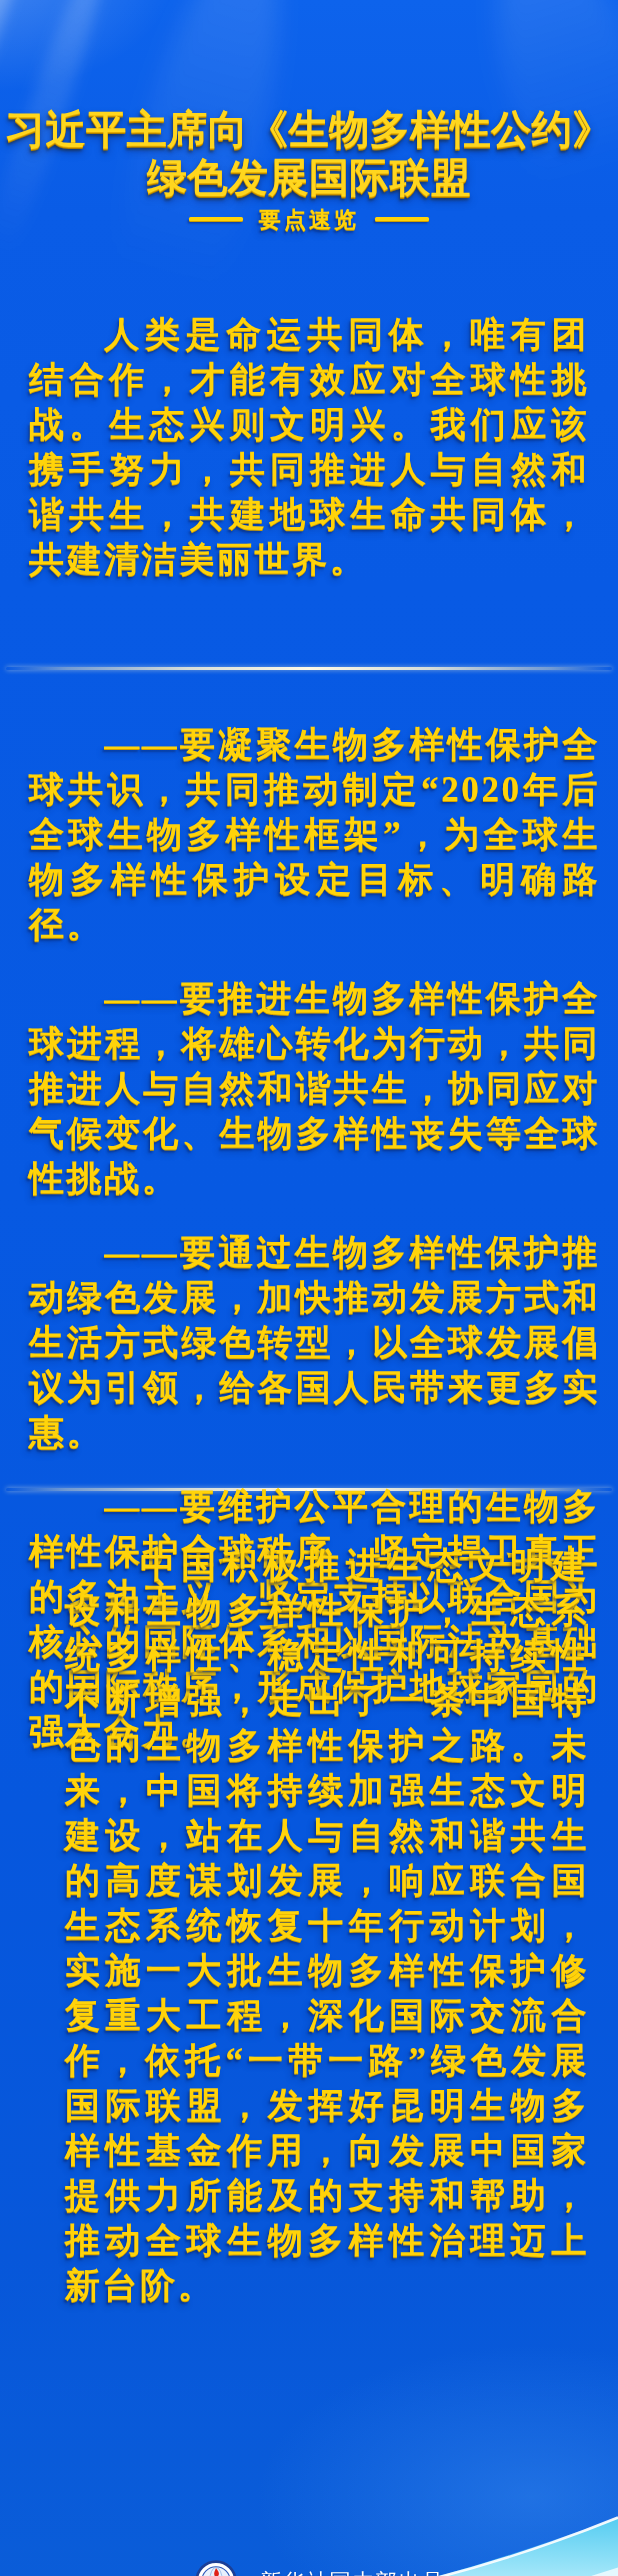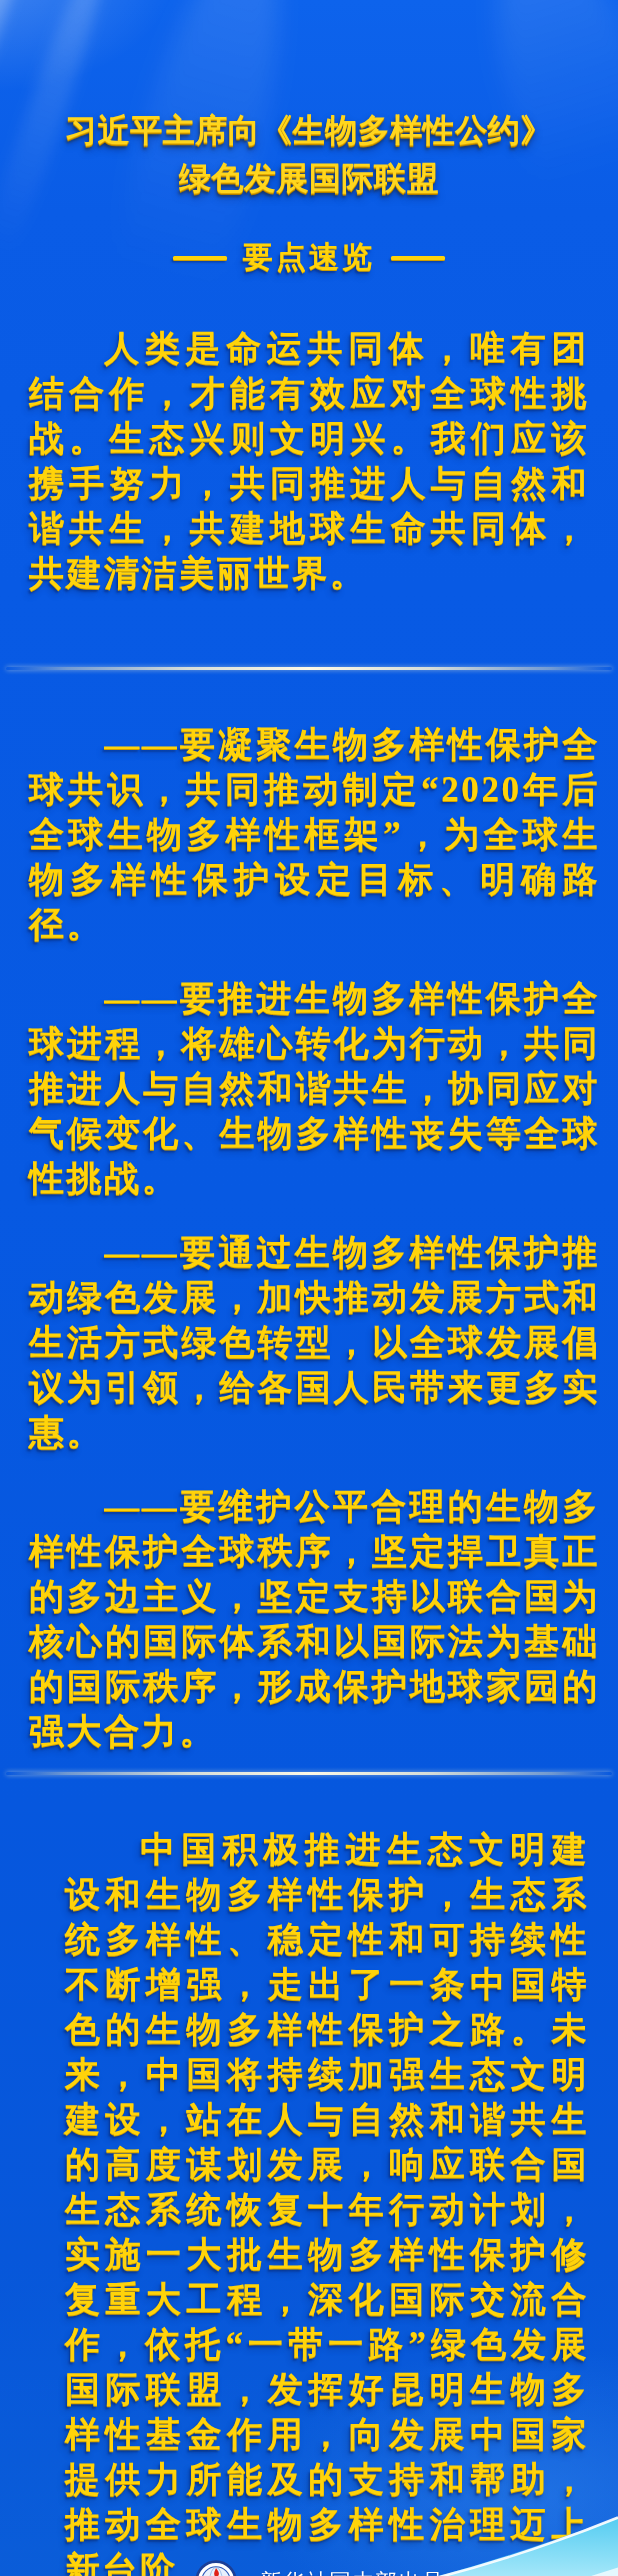--- a/index.html
+++ b/index.html
@@ -35,43 +35,43 @@
   }
   .gold-body{
     color:#ffd30a;
     text-shadow:0 1px 0 #cf9e00, -1.5px 2.6px 2.1px rgba(8,28,88,.45), -2.6px 4.6px 6.2px rgba(8,28,88,.28);
     font-weight:700;
   }
 
   
   .block1{position:relative;height:667px;}
   .title-block{padding-top:106px;text-align:center;}
-  .title-line{font-size:32px;line-height:48px;letter-spacing:0.5px;}
-  .subtitle-row{margin-top:35px;text-align:center;font-size:30px;line-height:40px;letter-spacing:3.1px;}
+  .title-line{font-size:40px;line-height:48px;letter-spacing:0.5px;}
+  .subtitle-row{text-align:center;font-size:22px;line-height:40px;letter-spacing:3.1px;font-family:Liberation Mono, monospace;}
   .subtitle-dash{display:inline-block;vertical-align:middle;width:54px;height:3.6px;border-radius:1.5px;
     background:#ffd30a;margin:0 15.5px 4.1px 15.5px;
     box-shadow:0 1px 0 #cf9e00, -1.5px 2.6px 2.1px rgba(8,28,88,.45);}
-  .intro-wrap{margin-top:49px;padding:0 29px;font-family:Liberation Serif, serif;}
+  .intro-wrap{margin-top:70px;padding:0 29px;font-family:Liberation Serif, serif;}
 
   p.para{
     margin:0 0 29px 0;
     font-size:35px;line-height:45px;
     letter-spacing:2.6px;
     text-align:justify;text-justify:inter-character;
     text-indent:2.15em;
   }
   p.para:last-child{margin-bottom:0;}
 
   .divider{height:3.1px;margin:0 6.2px;border-radius:1.5px;
     background:linear-gradient(90deg, rgba(247,240,205,0) 0%, rgba(243,233,190,.45) 10%,
       rgba(250,244,215,.85) 30%, #fdf9e6 50%, rgba(250,244,215,.85) 70%,
       rgba(243,233,190,.45) 90%, rgba(247,240,205,0) 100%);
     box-shadow:0 0 5.2px rgba(255,250,215,.55);}
 
-  .block2{height:1102px;padding:52px 18px 0 29px;box-sizing:border-box;}
+  .block2{height:818px;padding:52px 18px 0 29px;box-sizing:border-box;}
   .block3{padding:52px 29px 0 29px;box-sizing:border-box;margin-left:36px;}
 
   
   .footer-waves{position:absolute;left:0;bottom:0;width:618px;height:242px;display:block;}
   .brand-row{position:absolute;left:195px;bottom:54px;display:flex;align-items:center;gap:23px;}
   .logo-wrap{width:42px;height:42px;flex:0 0 auto;}
   .credit{
     font-family:"Liberation Sans","DejaVu Sans",sans-serif;
     font-size:21.6px;color:#ffffff;letter-spacing:1.5px;font-weight:500;
     text-shadow:0 1px 2.1px rgba(0,20,80,.45);

